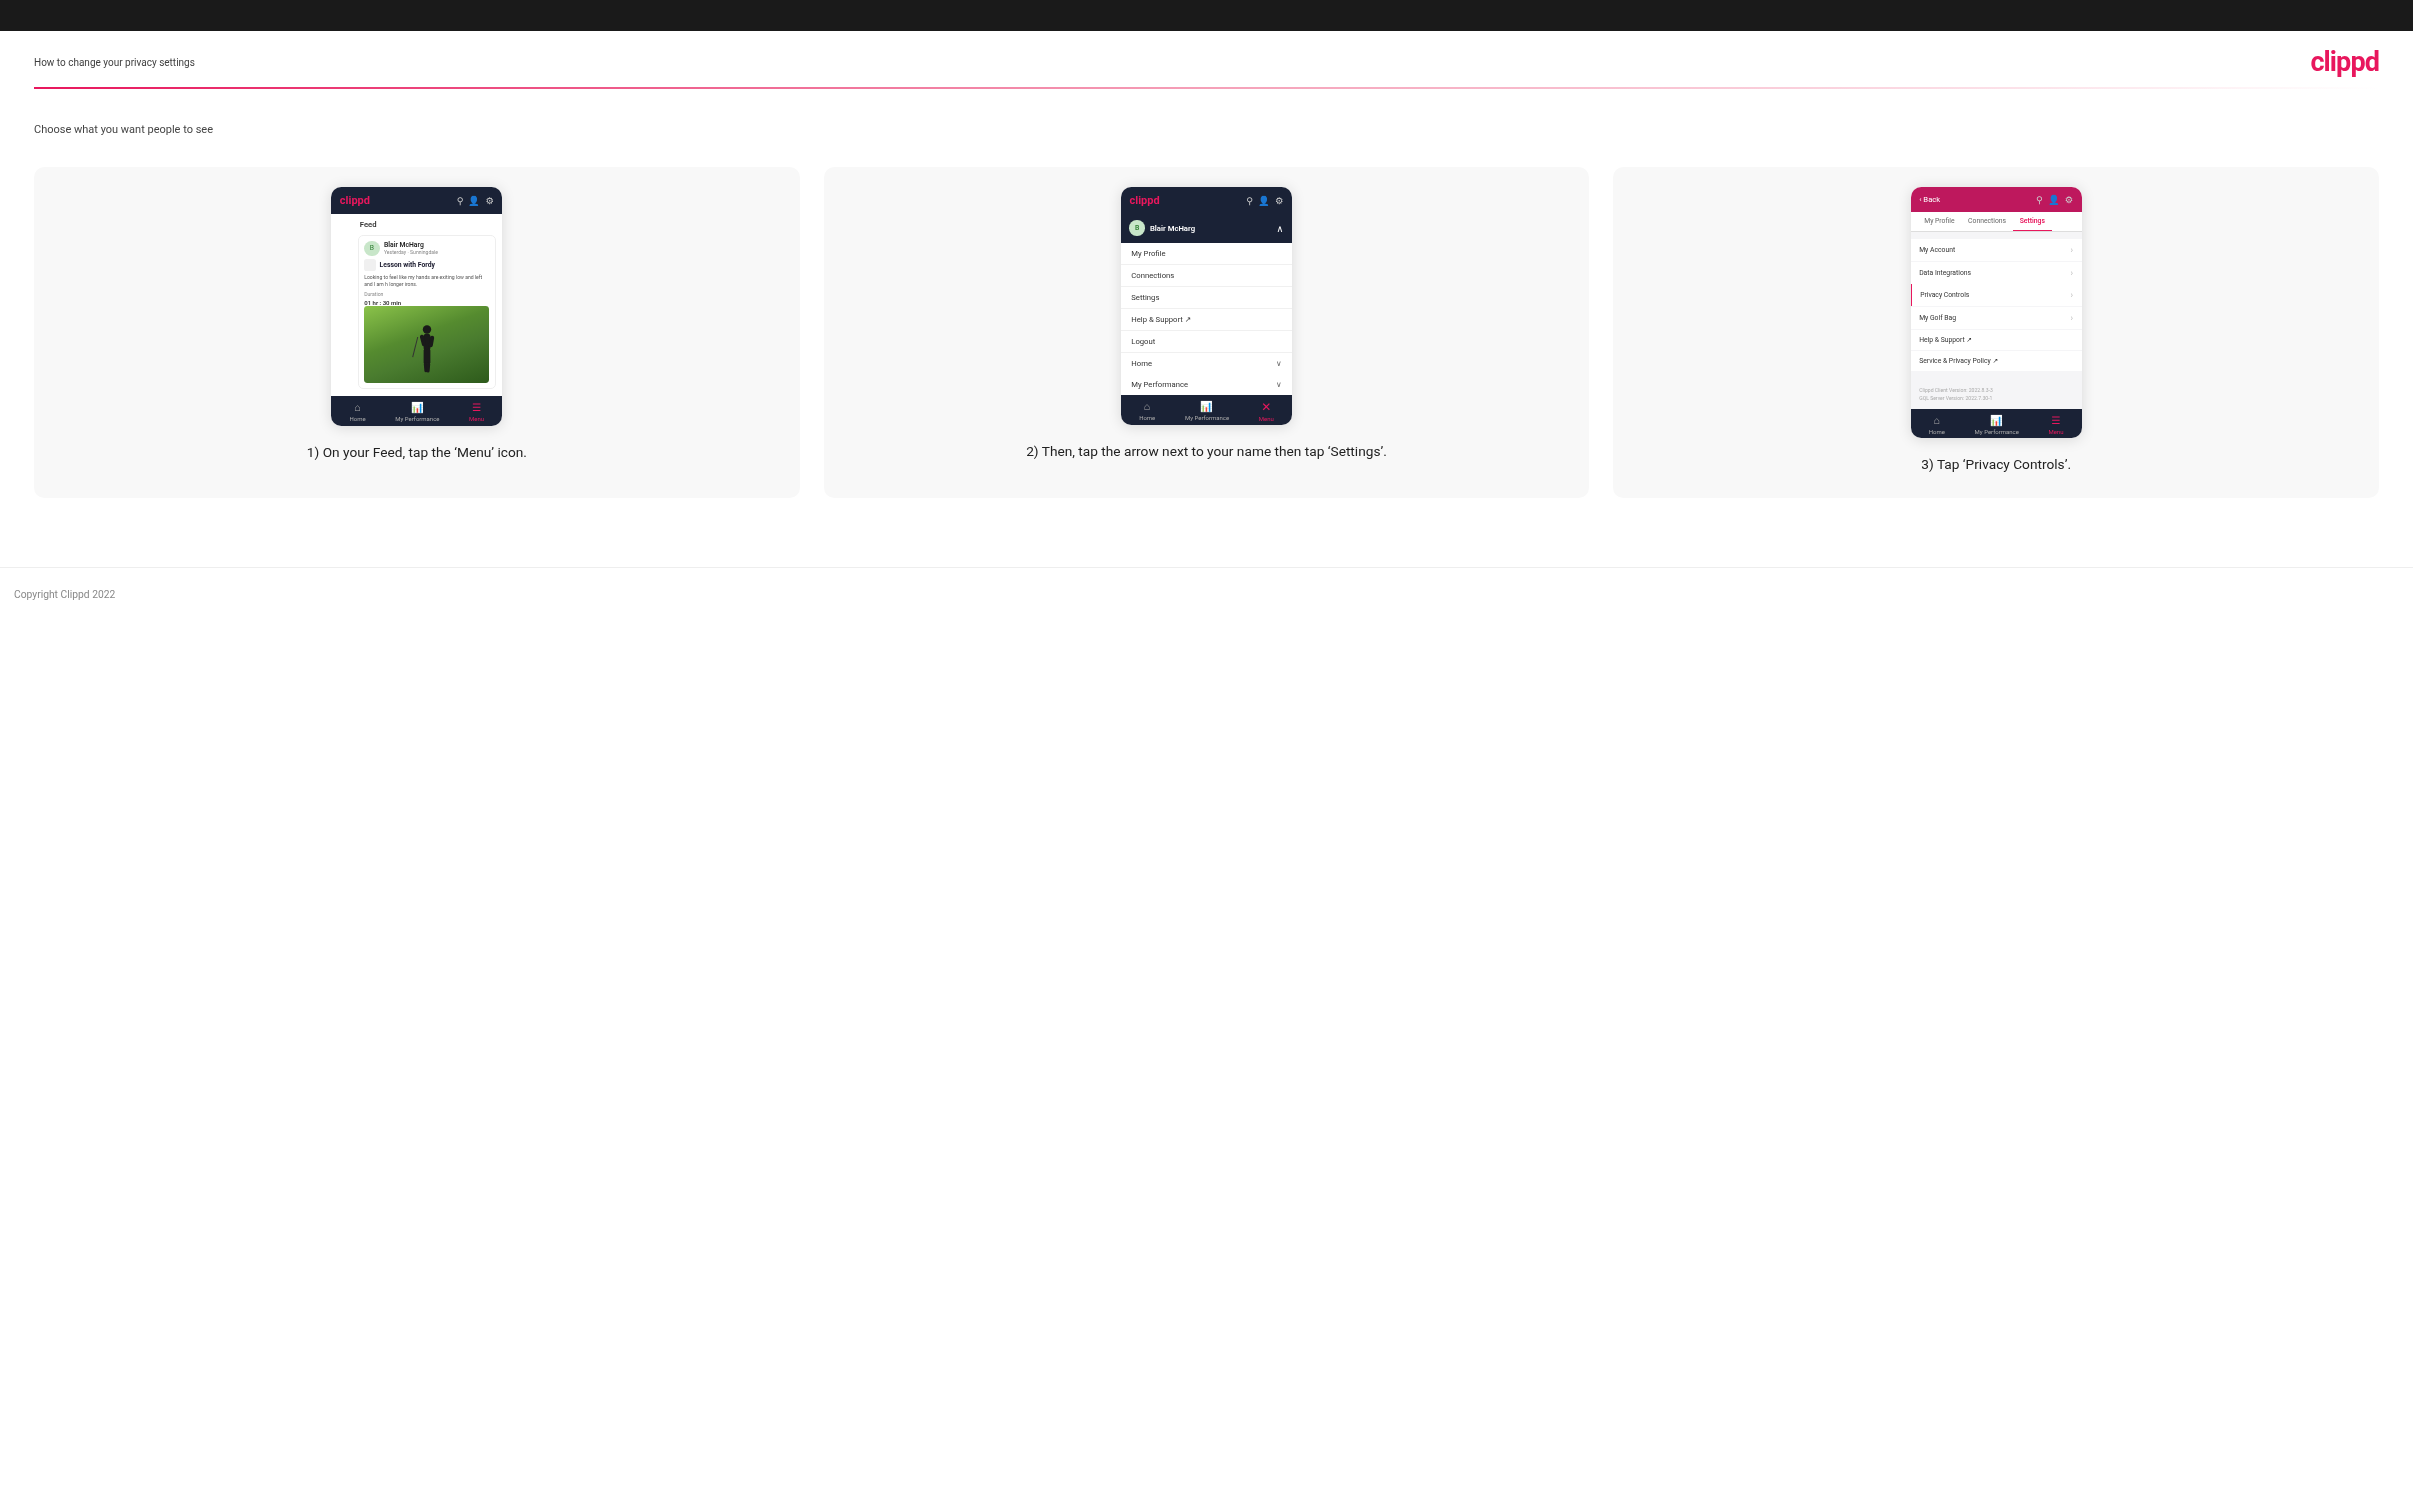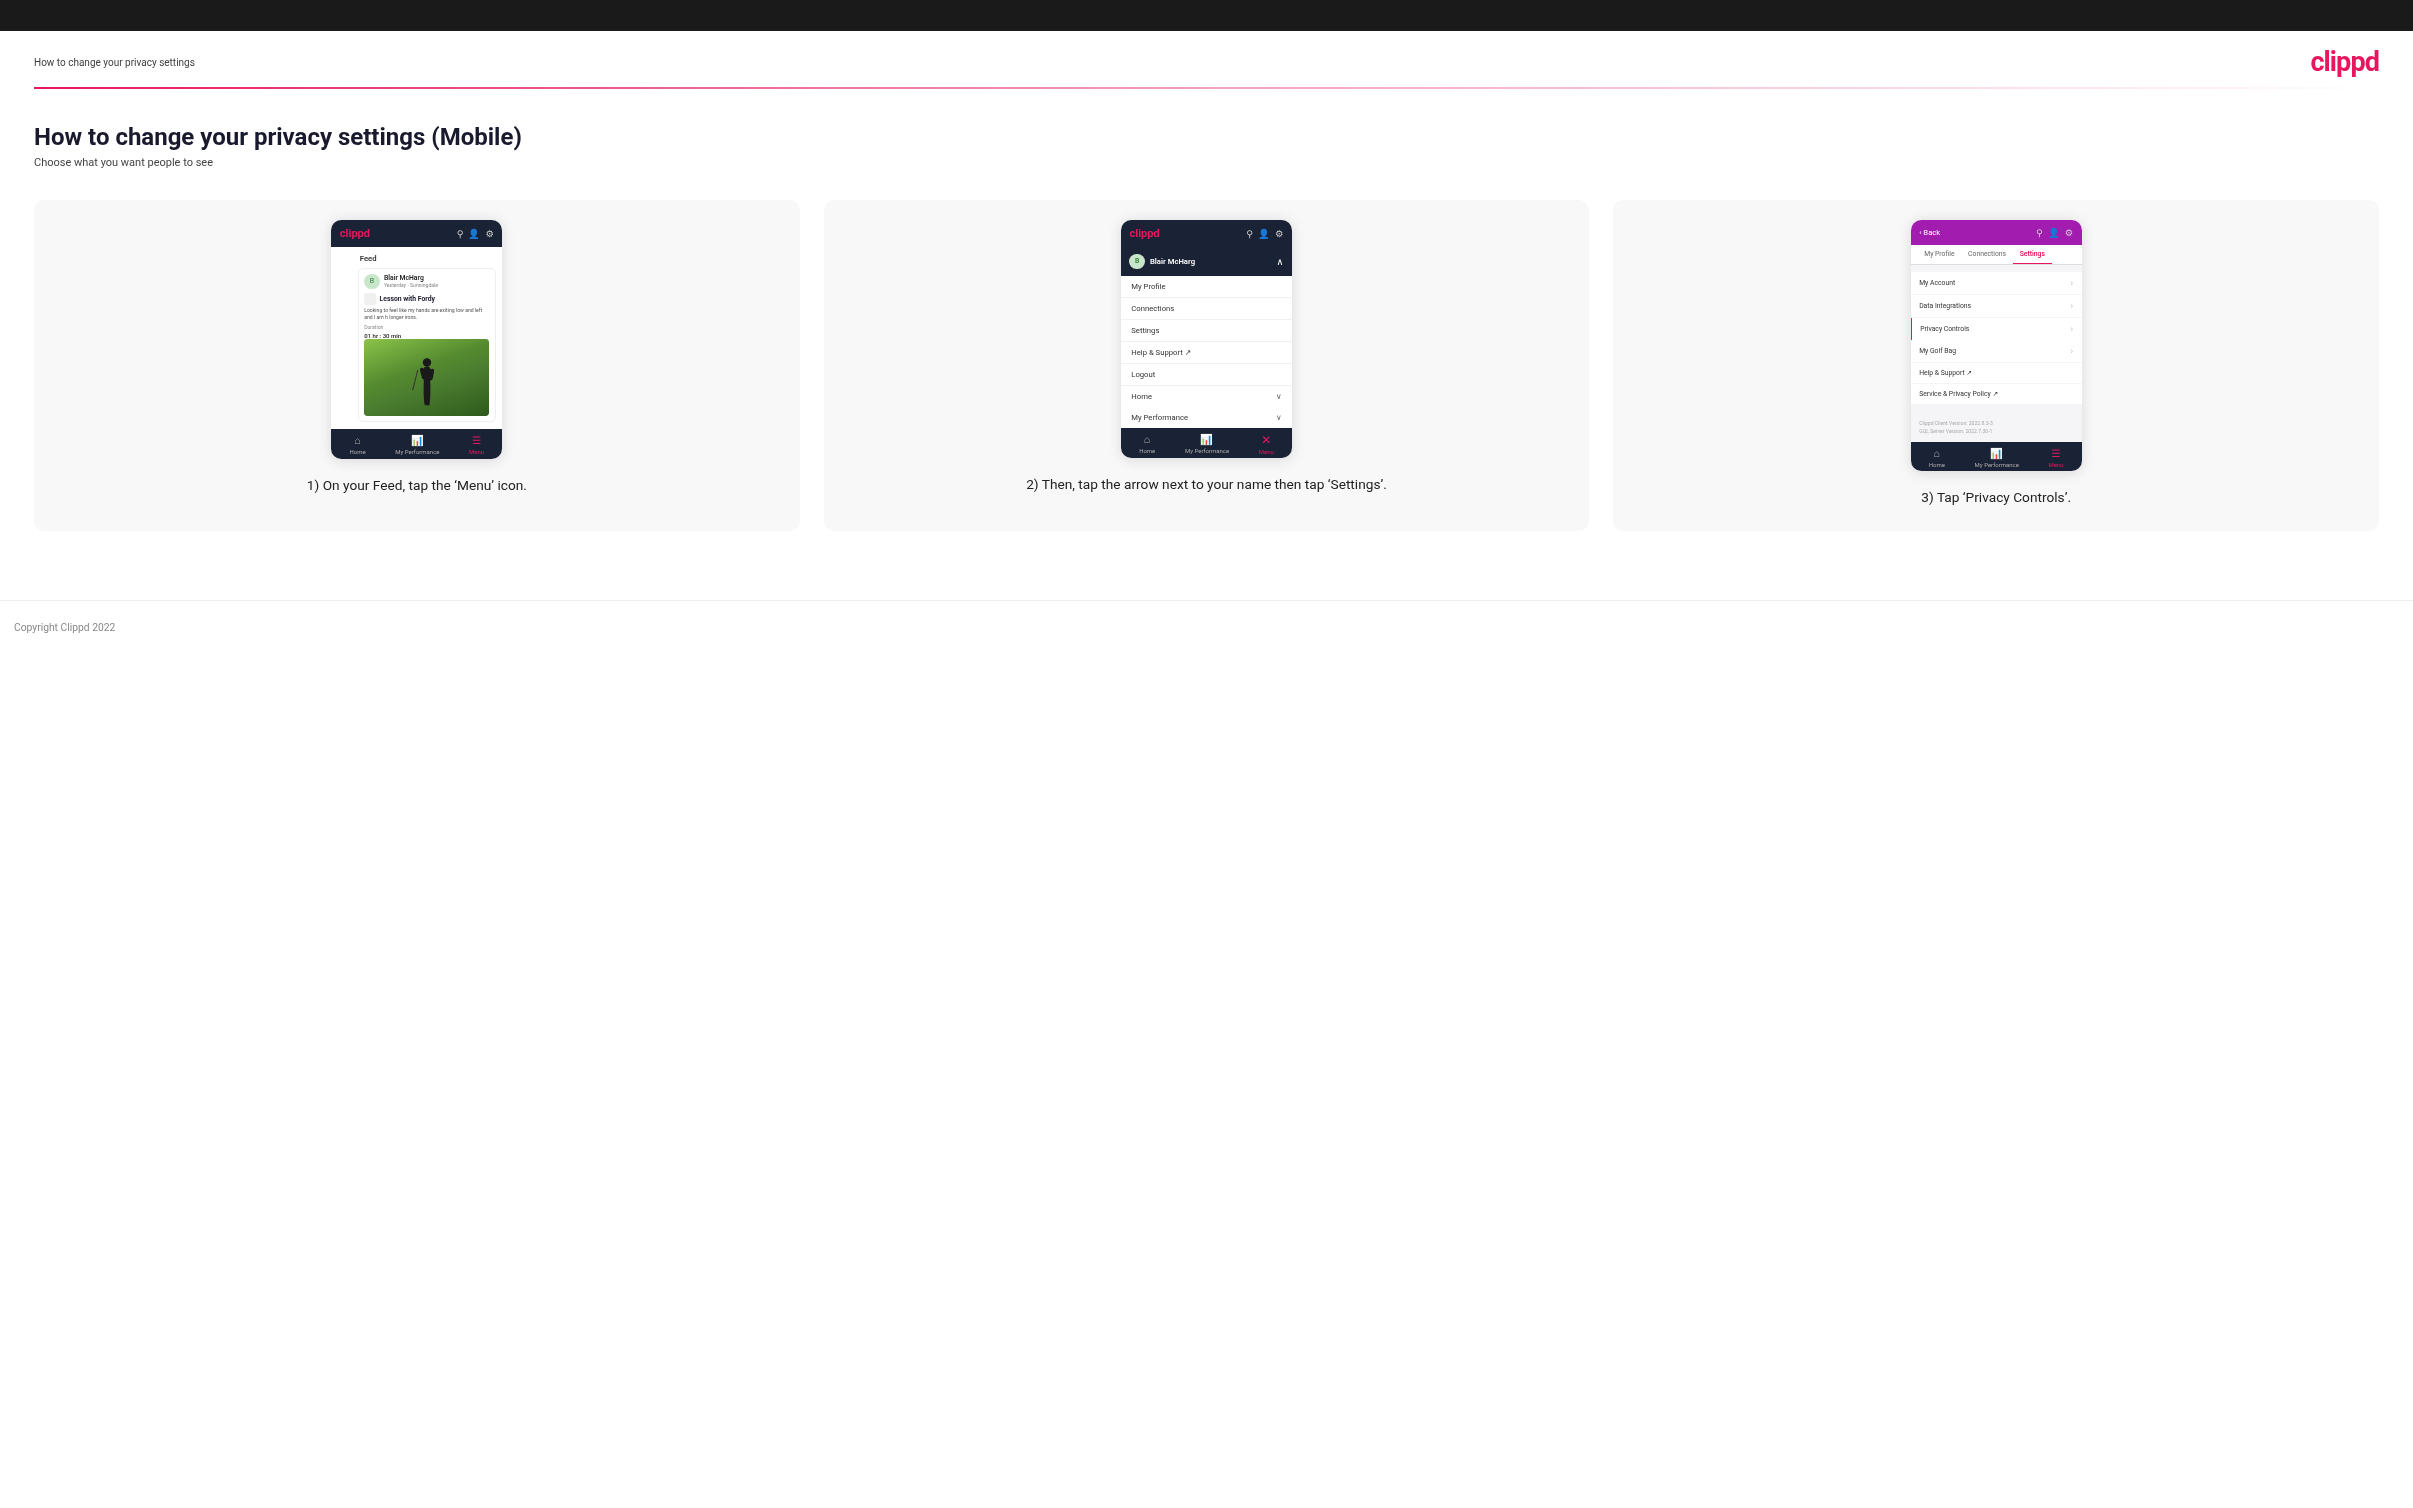--- a/index.html
+++ b/index.html
@@ -240,21 +240,21 @@
       color: #333;
       background: #fff;
     }
     .phone-chevron-down { color: #666; font-size: 7.7px; }
 
     
     .phone-settings {
       background: #f5f5f7;
     }
     .phone-settings-back {
-      background: #a21caf;
+      background: #be185d;
       display: flex;
       align-items: center;
       justify-content: space-between;
       padding: 6.8px 8.5px;
     }
     .phone-back-btn {
       color: #fff;
       font-size: 7.7px;
       display: flex;
       align-items: center;
@@ -325,21 +325,20 @@
 
 <div class="top-bar"></div>
 
 <div class="header">
   <span class="header-title">How to change your privacy settings</span>
   <span class="logo">clippd</span>
 </div>
 <div class="header-divider"></div>
 
 <div class="main">
-  <h1 class="page-heading">How to change your privacy settings (Mobile)</h1>
   <p class="page-subheading">Choose what you want people to see</p>
 
   <div class="steps-grid">
 
     <div class="step-card">
       <div class="phone-mockup">
 
         <div class="phone-topbar">
           <span class="phone-logo">clippd</span>
           <div class="phone-icons">

